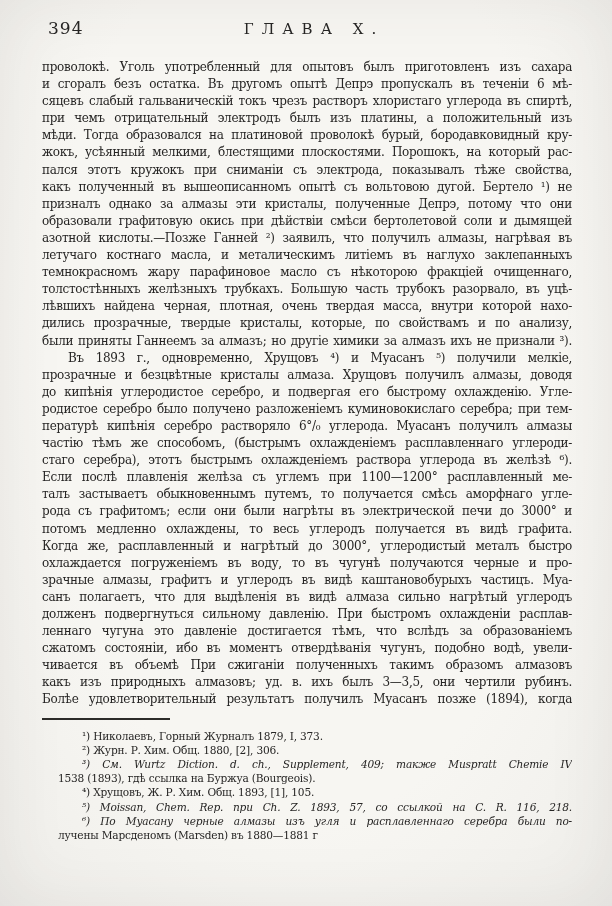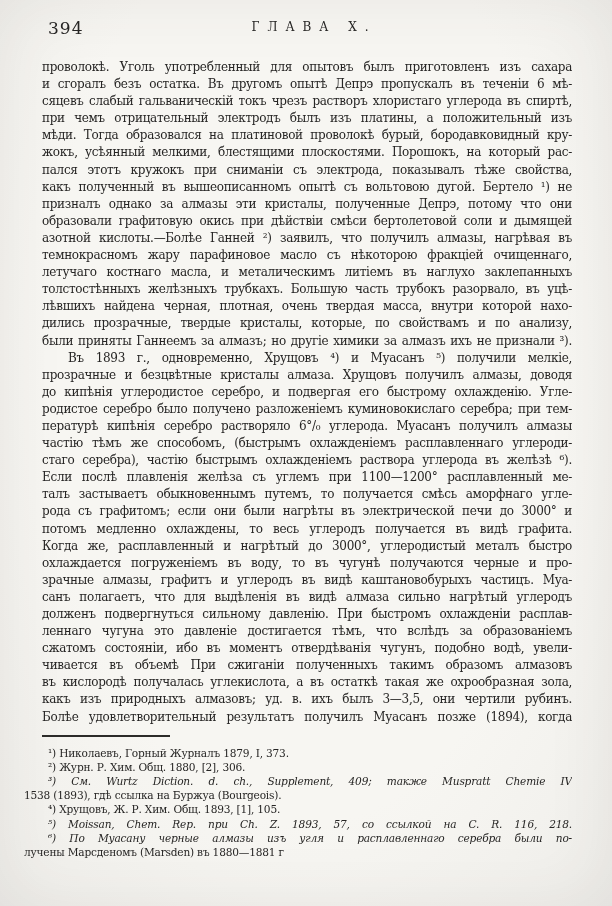--- a/index.html
+++ b/index.html
@@ -26,21 +26,21 @@
   .page-number {
     position: absolute;
     left: 48px;
     top: 18px;
     font-size: 17px;
     letter-spacing: 1px;
   }
   .chapter-title {
     display: block;
     text-align: center;
-    font-size: 12px;
+    font-size: 15px;
     letter-spacing: 8px;
     padding-left: 8px;
   }
   .text-block {
     padding: 17px 40px 0 42px;
   }
   .line {
     font-size: 12px;
     line-height: 17.1px;
     height: 17.1px;
@@ -51,21 +51,21 @@
     white-space: nowrap;
   }
   .line.indent { padding-left: 26px; }
   .fn-rule {
     margin: 9px 0 7px 42px;
     width: 128px;
     border: 0;
     border-top: 2px solid #2c2b29;
   }
   .footnotes {
-    padding: 2px 40px 0 24px;
+    padding: 2px 40px 0 58px;
   }
   .fn-line {
     font-size: 10.6px;
     line-height: 14.2px;
     height: 14.2px;
     letter-spacing: -0.2px;
     overflow: hidden;
     white-space: nowrap;
   }
   .fn-line.indent { padding-left: 24px; }
@@ -89,47 +89,46 @@
     <div class="line">проволокѣ. Уголь употребленный для опытовъ былъ приготовленъ изъ сахара</div>
     <div class="line">и сгоралъ безъ остатка. Въ другомъ опытѣ Депрэ пропускалъ въ теченіи 6 мѣ-</div>
     <div class="line">сяцевъ слабый гальваническій токъ чрезъ растворъ хлористаго углерода въ спиртѣ,</div>
     <div class="line">при чемъ отрицательный электродъ былъ изъ платины, а положительный изъ</div>
     <div class="line">мѣди. Тогда образовался на платиновой проволокѣ бурый, бородавковидный кру-</div>
     <div class="line">жокъ, усѣянный мелкими, блестящими плоскостями. Порошокъ, на который рас-</div>
     <div class="line">пался этотъ кружокъ при сниманіи съ электрода, показывалъ тѣже свойства,</div>
     <div class="line">какъ полученный въ вышеописанномъ опытѣ съ вольтовою дугой. Бертело ¹) не</div>
     <div class="line">призналъ однако за алмазы эти кристалы, полученные Депрэ, потому что они</div>
     <div class="line">образовали графитовую окись при дѣйствіи смѣси бертолетовой соли и дымящей</div>
-    <div class="line">азотной кислоты.—Болѣе Ганней ²) заявилъ, что получилъ алмазы, нагрѣвая въ</div>
+    <div class="line">азотной кислоты.—Позже Ганней ²) заявилъ, что получилъ алмазы, нагрѣвая въ</div>
+    <div class="line">летучаго костнаго масла, и металическимъ литіемъ въ наглухо заклепанныхъ</div>
     <div class="line">темнокрасномъ жару парафиновое масло съ нѣкоторою фракціей очищеннаго,</div>
-    <div class="line">летучаго костнаго масла, и металическимъ литіемъ въ наглухо заклепанныхъ</div>
     <div class="line">толстостѣнныхъ желѣзныхъ трубкахъ. Большую часть трубокъ разорвало, въ уцѣ-</div>
     <div class="line">лѣвшихъ найдена черная, плотная, очень твердая масса, внутри которой нахо-</div>
     <div class="line">дились прозрачные, твердые кристалы, которые, по свойствамъ и по анализу,</div>
     <div class="line">были приняты Ганнеемъ за алмазъ; но другіе химики за алмазъ ихъ не признали ³).</div>
     <div class="line indent">Въ 1893 г., одновременно, Хрущовъ ⁴) и Муасанъ ⁵) получили мелкіе,</div>
     <div class="line">прозрачные и безцвѣтные кристалы алмаза. Хрущовъ получилъ алмазы, доводя</div>
     <div class="line">до кипѣнія углеродистое серебро, и подвергая его быстрому охлажденію. Угле-</div>
     <div class="line">родистое серебро было получено разложеніемъ куминовокислаго серебра; при тем-</div>
     <div class="line">пературѣ кипѣнія серебро растворяло 6°/₀ углерода. Муасанъ получилъ алмазы</div>
     <div class="line">частію тѣмъ же способомъ, (быстрымъ охлажденіемъ расплавленнаго углероди-</div>
-    <div class="line">стаго серебра), частію быстрымъ охлажденіемъ раствора углерода въ желѣзѣ ⁶).</div>
+    <div class="line">стаго серебра), этотъ быстрымъ охлажденіемъ раствора углерода въ желѣзѣ ⁶).</div>
     <div class="line">Если послѣ плавленія желѣза съ углемъ при 1100—1200° расплавленный ме-</div>
     <div class="line">талъ застываетъ обыкновеннымъ путемъ, то получается смѣсь аморфнаго угле-</div>
     <div class="line">рода съ графитомъ; если они были нагрѣты въ электрической печи до 3000° и</div>
     <div class="line">потомъ медленно охлаждены, то весь углеродъ получается въ видѣ графита.</div>
     <div class="line">Когда же, расплавленный и нагрѣтый до 3000°, углеродистый металъ быстро</div>
     <div class="line">охлаждается погруженіемъ въ воду, то въ чугунѣ получаются черные и про-</div>
     <div class="line">зрачные алмазы, графитъ и углеродъ въ видѣ каштановобурыхъ частицъ. Муа-</div>
     <div class="line">санъ полагаетъ, что для выдѣленія въ видѣ алмаза сильно нагрѣтый углеродъ</div>
     <div class="line">долженъ подвергнуться сильному давленію. При быстромъ охлажденіи расплав-</div>
     <div class="line">леннаго чугуна это давленіе достигается тѣмъ, что вслѣдъ за образованіемъ</div>
     <div class="line">сжатомъ состояніи, ибо въ моментъ отвердѣванія чугунъ, подобно водѣ, увели-</div>
     <div class="line">чивается въ объемѣ При сжиганіи полученныхъ такимъ образомъ алмазовъ</div>
-    <div class="line">въ кислородѣ получалась углекислота, а въ остаткѣ такая же охрообразная зола,</div>
     <div class="line">какъ изъ природныхъ алмазовъ; уд. в. ихъ былъ 3—3,5, они чертили рубинъ.</div>
     <div class="line">Болѣе удовлетворительный результатъ получилъ Муасанъ позже (1894), когда</div>
   </div>
 
   <hr class="fn-rule">
 
   <div class="footnotes">
     <div class="fn-line indent">¹) Николаевъ, Горный Журналъ 1879, I, 373.</div>
     <div class="fn-line indent">²) Журн. Р. Хим. Общ. 1880, [2], 306.</div>
     <div class="fn-line indent justify">³) См. Wurtz Diction. d. ch., Supplement, 409; также Muspratt Chemie IV</div>

